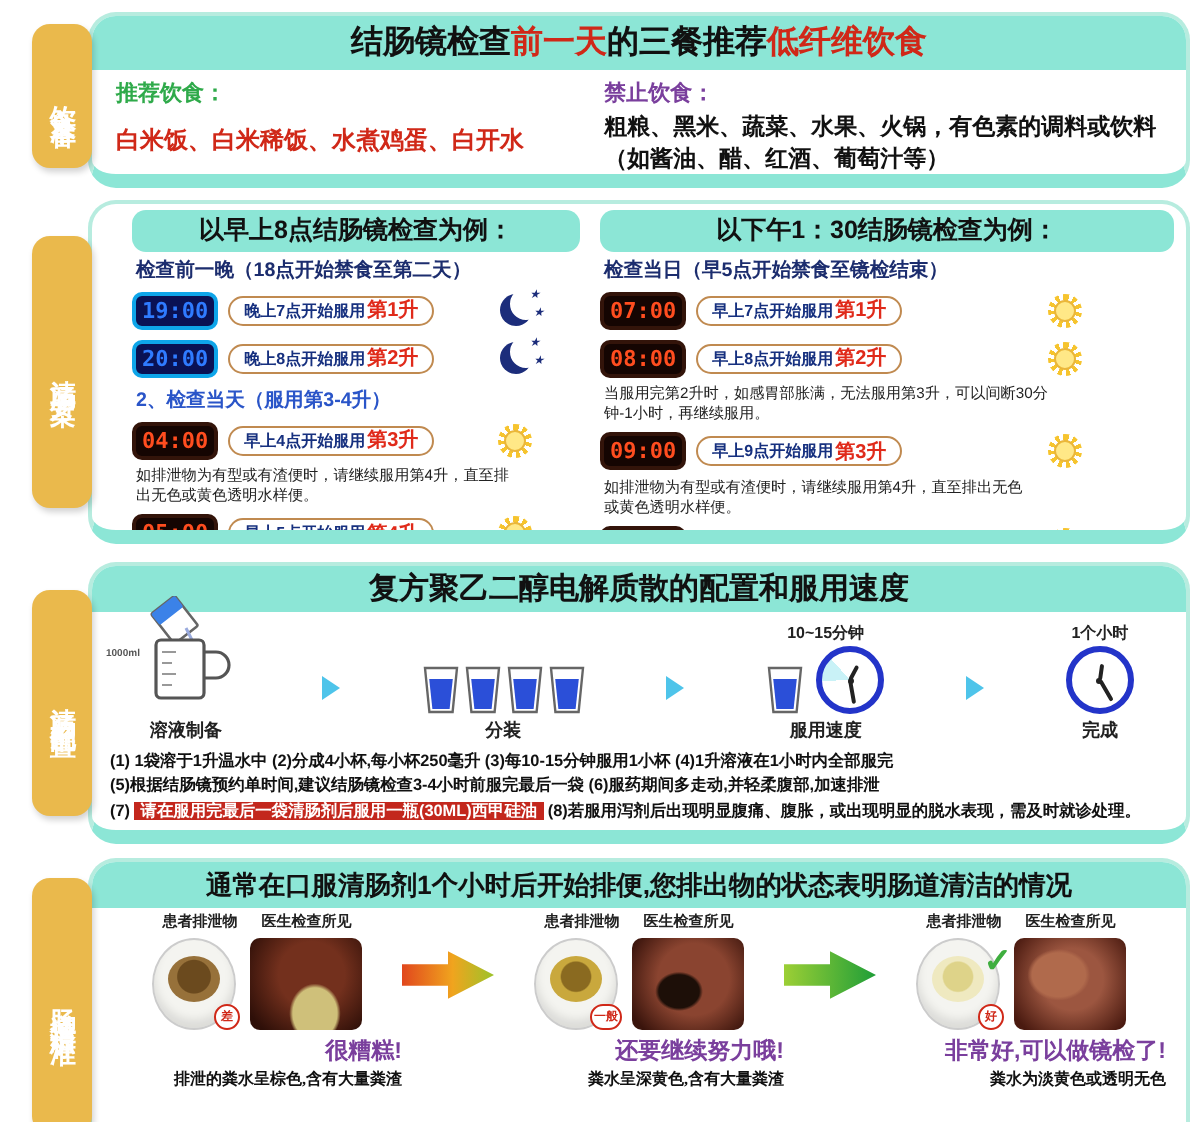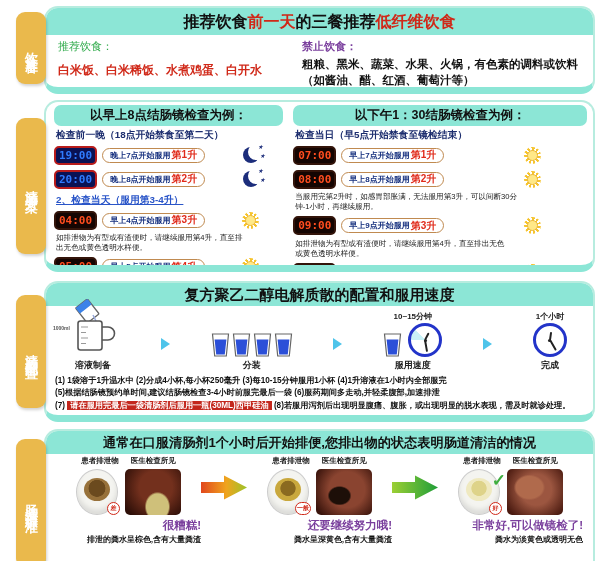--- a/index.html
+++ b/index.html
@@ -15,38 +15,38 @@
   .card { position:absolute; left:44px; right:5px; top:0; bottom:0; background:#fff;
           border:2px solid #b7ecdf; border-bottom:7px solid #8ce6d6; border-radius:14px; overflow:hidden; }
   .card-head { background:#8ce6d6; text-align:center; font-weight:bold; color:#111; }
 
   
   .head1 { height:27px; line-height:27px; font-size:16px; }
   .red { color:#d02818; }
   .s1-body { display:flex; padding:4px 12px 0 12px; gap:14px; }
   .s1-col-l { flex:0 0 44%; }
   .s1-col-r { flex:1; }
-  .lbl-green { color:#2faa4a; font-weight:normal; font-size:11px; }
+  .lbl-green { color:#2faa4a; font-weight:bold; font-size:11px; }
   .lbl-purple { color:#7a3f9d; font-weight:bold; font-size:11px; }
   .items-red { color:#d02818; font-weight:bold; font-size:12px; margin-top:8px; }
   .items-black { color:#111; font-weight:bold; font-size:11.5px; line-height:1.4; margin-top:2px; }
 
   
-  .s2-body { display:flex; padding:3px 6px 0 8px; gap:10px; height:100%; }
+  .s2-body { display:flex; padding:3px 6px 0 20px; gap:10px; height:100%; }
   .plan-col { display:flex; flex-direction:column; }
   .col-l { flex:0 0 43%; }
   .col-r { flex:1; }
   .col-head { background:#8ce6d6; border-radius:7px; text-align:center; font-weight:bold;
               font-size:12.5px; height:21px; line-height:21px; color:#111; }
   .step-title { color:#1c2d6e; font-weight:bold; font-size:9.8px; margin:3px 0 1px 2px; }
-  .step-title.blue { color:#2a55c8;text-decoration:underline; }
+  .step-title.blue { color:#2a55c8; }
   .srow { display:flex; align-items:center; gap:5px; margin:2.5px 0; }
   .dclock { font-family:"DejaVu Sans Mono", monospace; font-weight:bold; font-size:11px;
             padding:1px 3px; border-radius:5px; line-height:13px; }
-  .dclock.blue { background:#0a1254; color:#2f7bff; border:2px solid #b91c1c; }
+  .dclock.blue { background:#0a1254; color:#2f7bff; border:2px solid #0ea5e9; }
   .dclock.red  { background:#150502; color:#ff4d1f; border:2px solid #33140a;text-align:right; }
   .pill { display:inline-flex; align-items:center; border:1.5px solid #c08a50; border-radius:10px;
           background:#fff; padding:0 7px; height:15px; font-size:8px; color:#16307f;
           font-weight:bold; white-space:nowrap; }
   .pill b { color:#e02a1a; font-size:10px; margin-left:1px; }
   .icon-slot { margin-left:auto; margin-right:24px; display:flex; align-items:center; }
   .col-r .icon-slot { margin-right:46px; }
   .note { font-size:7.6px; font-weight:normal; color:#222; line-height:1.35; margin:1px 0 1px 2px; }
 
   .moon { position:relative; width:16px; height:16px; display:inline-block; }
@@ -118,21 +118,21 @@
 <body>
 
 <div class="page">
 
   <div class="sec" style="top:6px;height:88px">
     <div class="tab">
       <span>饮食准备</span>
     </div>
     <div class="card">
       <div class="card-head head1">
-        <span>推荐饮食</span><span class="red">前一天</span><span>的三餐推荐</span><span class="red">低纤维饮食</span>
+        <span>结肠镜检查</span><span class="red">前一天</span><span>的三餐推荐</span><span class="red">低纤维饮食</span>
       </div>
       <div class="s1-body">
         <div class="s1-col-l">
           <div class="lbl-green">推荐饮食：</div>
           <div class="items-red">白米饭、白米稀饭、水煮鸡蛋、白开水</div>
         </div>
         <div class="s1-col-r">
           <div class="lbl-purple">禁止饮食：</div>
           <div class="items-black">粗粮、黑米、蔬菜、水果、火锅，有色素的调料或饮料（如酱油、醋、红酒、葡萄汁等）</div>
         </div>

